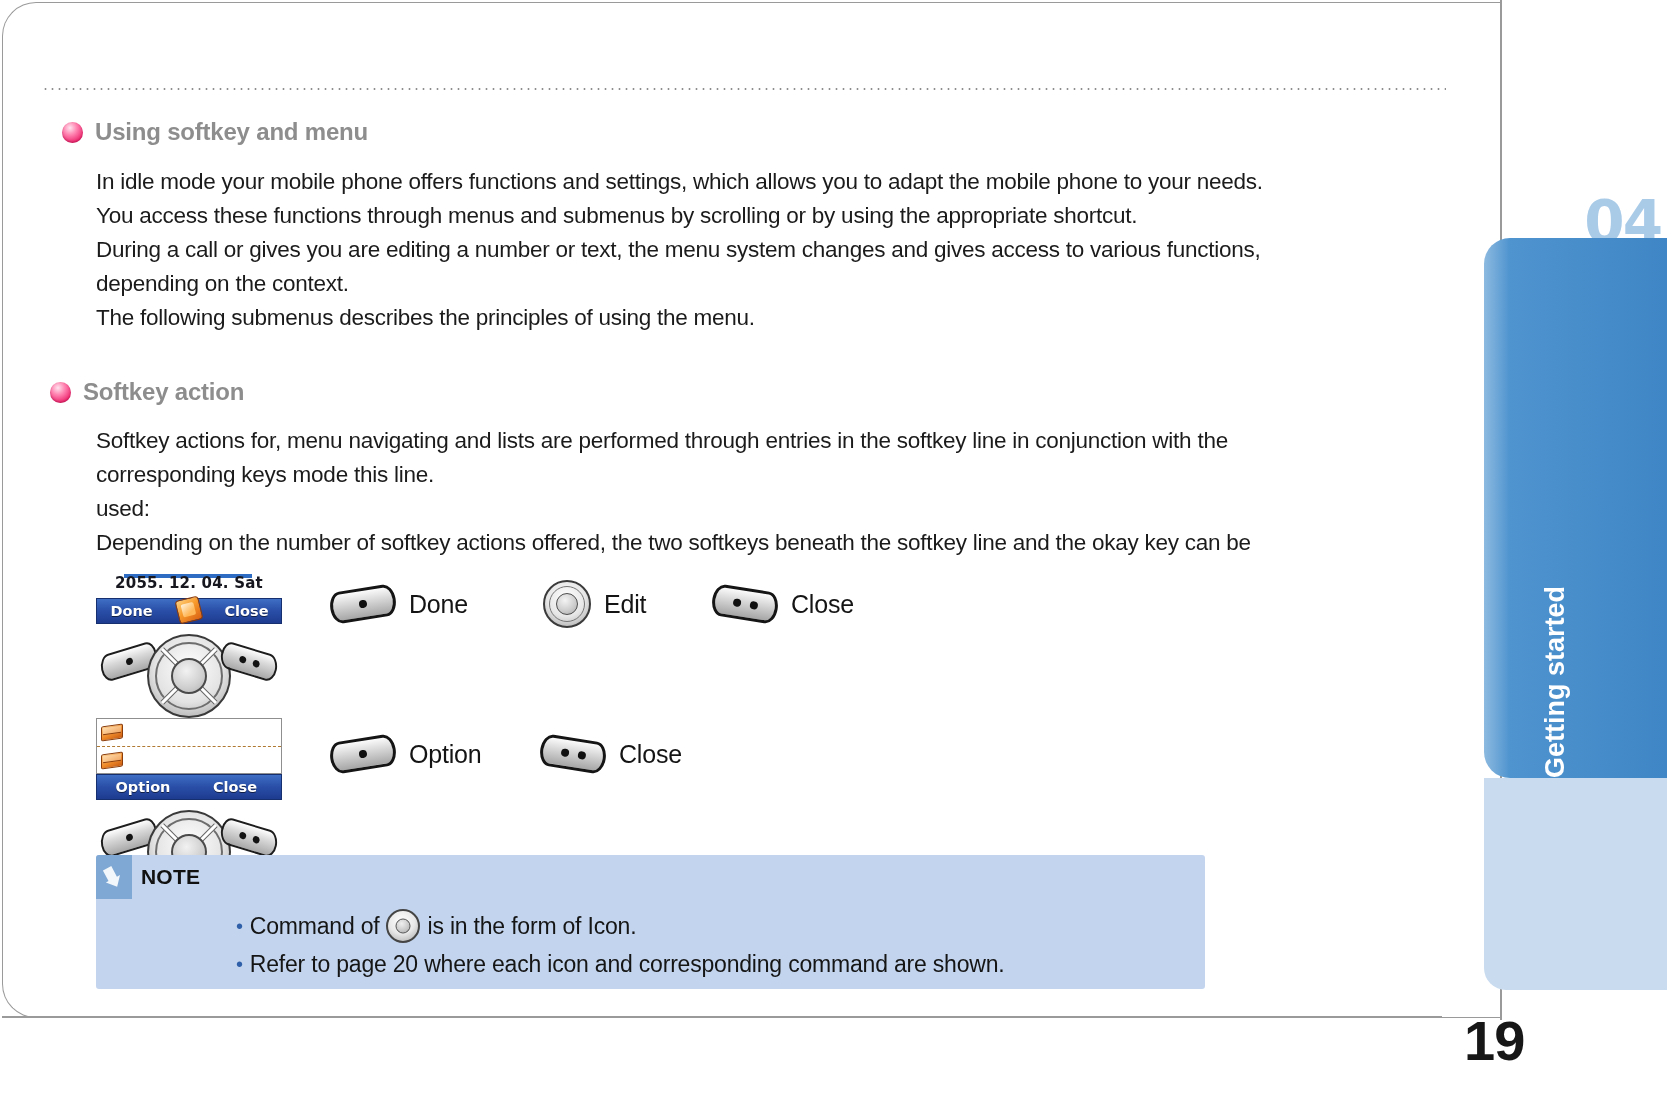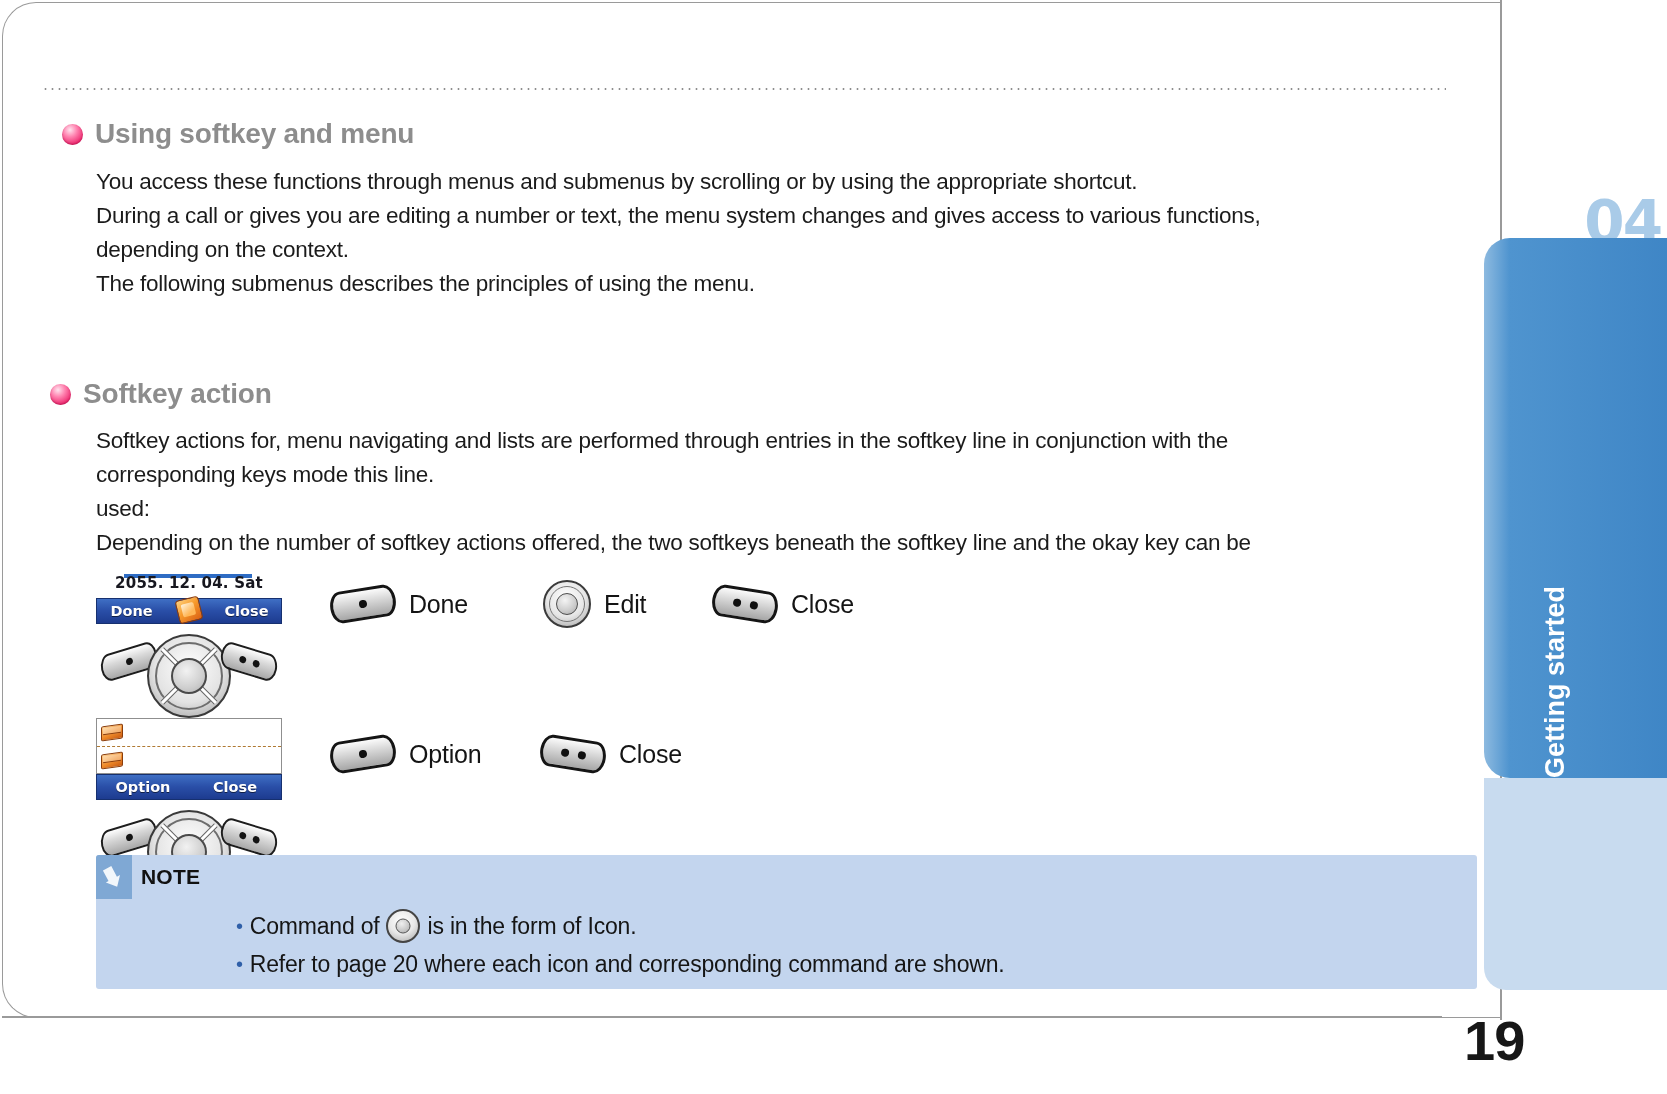--- a/index.html
+++ b/index.html
@@ -59,21 +59,21 @@
     position: absolute;
     display: flex; align-items: center; gap: 12px;
   }
   .bullet-dot {
     width: 21px; height: 21px; border-radius: 50%;
     background: radial-gradient(circle at 38% 28%, #ffe3ee 0%, #ff83b0 35%, #ef2f74 72%, #c2155a 100%);
     flex: none;
     box-shadow: inset 0 -1px 2px rgba(140,0,50,.45);
   }
   .heading-text {
-    font-size: 28px;
+    font-size: 24px;
     font-weight: bold;
     color: #8d8d8d;
     letter-spacing: -0.2px;
     white-space: nowrap;
   }
 
   
   .body-block {
     position: absolute;
     font-size: 22.5px;
@@ -289,21 +289,21 @@
     transform: translate(-50%,-50%);
     width: 22px; height: 22px; border-radius: 50%;
     background: radial-gradient(circle at 40% 32%, #f4f4f4 0%, #c9c9c9 62%, #a5a5a5 100%);
     border: 1.5px solid #4d4d4d;
   }
 
   
   .note-box {
     position: absolute;
     left: 96px; top: 855px;
-    width: 1381px; height: 134px;
+    width: 1109px; height: 134px;
     background: #c3d5ee;
     border-radius: 3px;
   }
   .note-flag {
     position: absolute;
     left: 0px; top: 0px;
     width: 36px; height: 44px;
     background: #7fa8d4;
     border-top-left-radius: 3px;
     display: flex; align-items: center; justify-content: center;
@@ -404,20 +404,21 @@
   <div class="right-rule"></div>
   <div class="bottom-rule"></div>
   <div class="dot-rule"></div>
 
   <div class="heading" style="left:62px; top:118px;">
     <span class="bullet-dot"></span>
     <span class="heading-text">Using softkey and menu</span>
   </div>
 
   <div class="body-block" style="left:96px; top:165px; width:1350px;">
+    <p>In idle mode your mobile phone offers functions and settings, which allows you to adapt the mobile phone to your needs.</p>
     <p>You access these functions through menus and submenus by scrolling or by using the appropriate shortcut.</p>
     <p>During a call or gives you are editing a number or text, the menu system changes and gives access to various functions,</p>
     <p>depending on the context.</p>
     <p>The following submenus describes the principles of using the menu.</p>
   </div>
 
   <div class="heading" style="left:50px; top:378px;">
     <span class="bullet-dot"></span>
     <span class="heading-text">Softkey action</span>
   </div>

